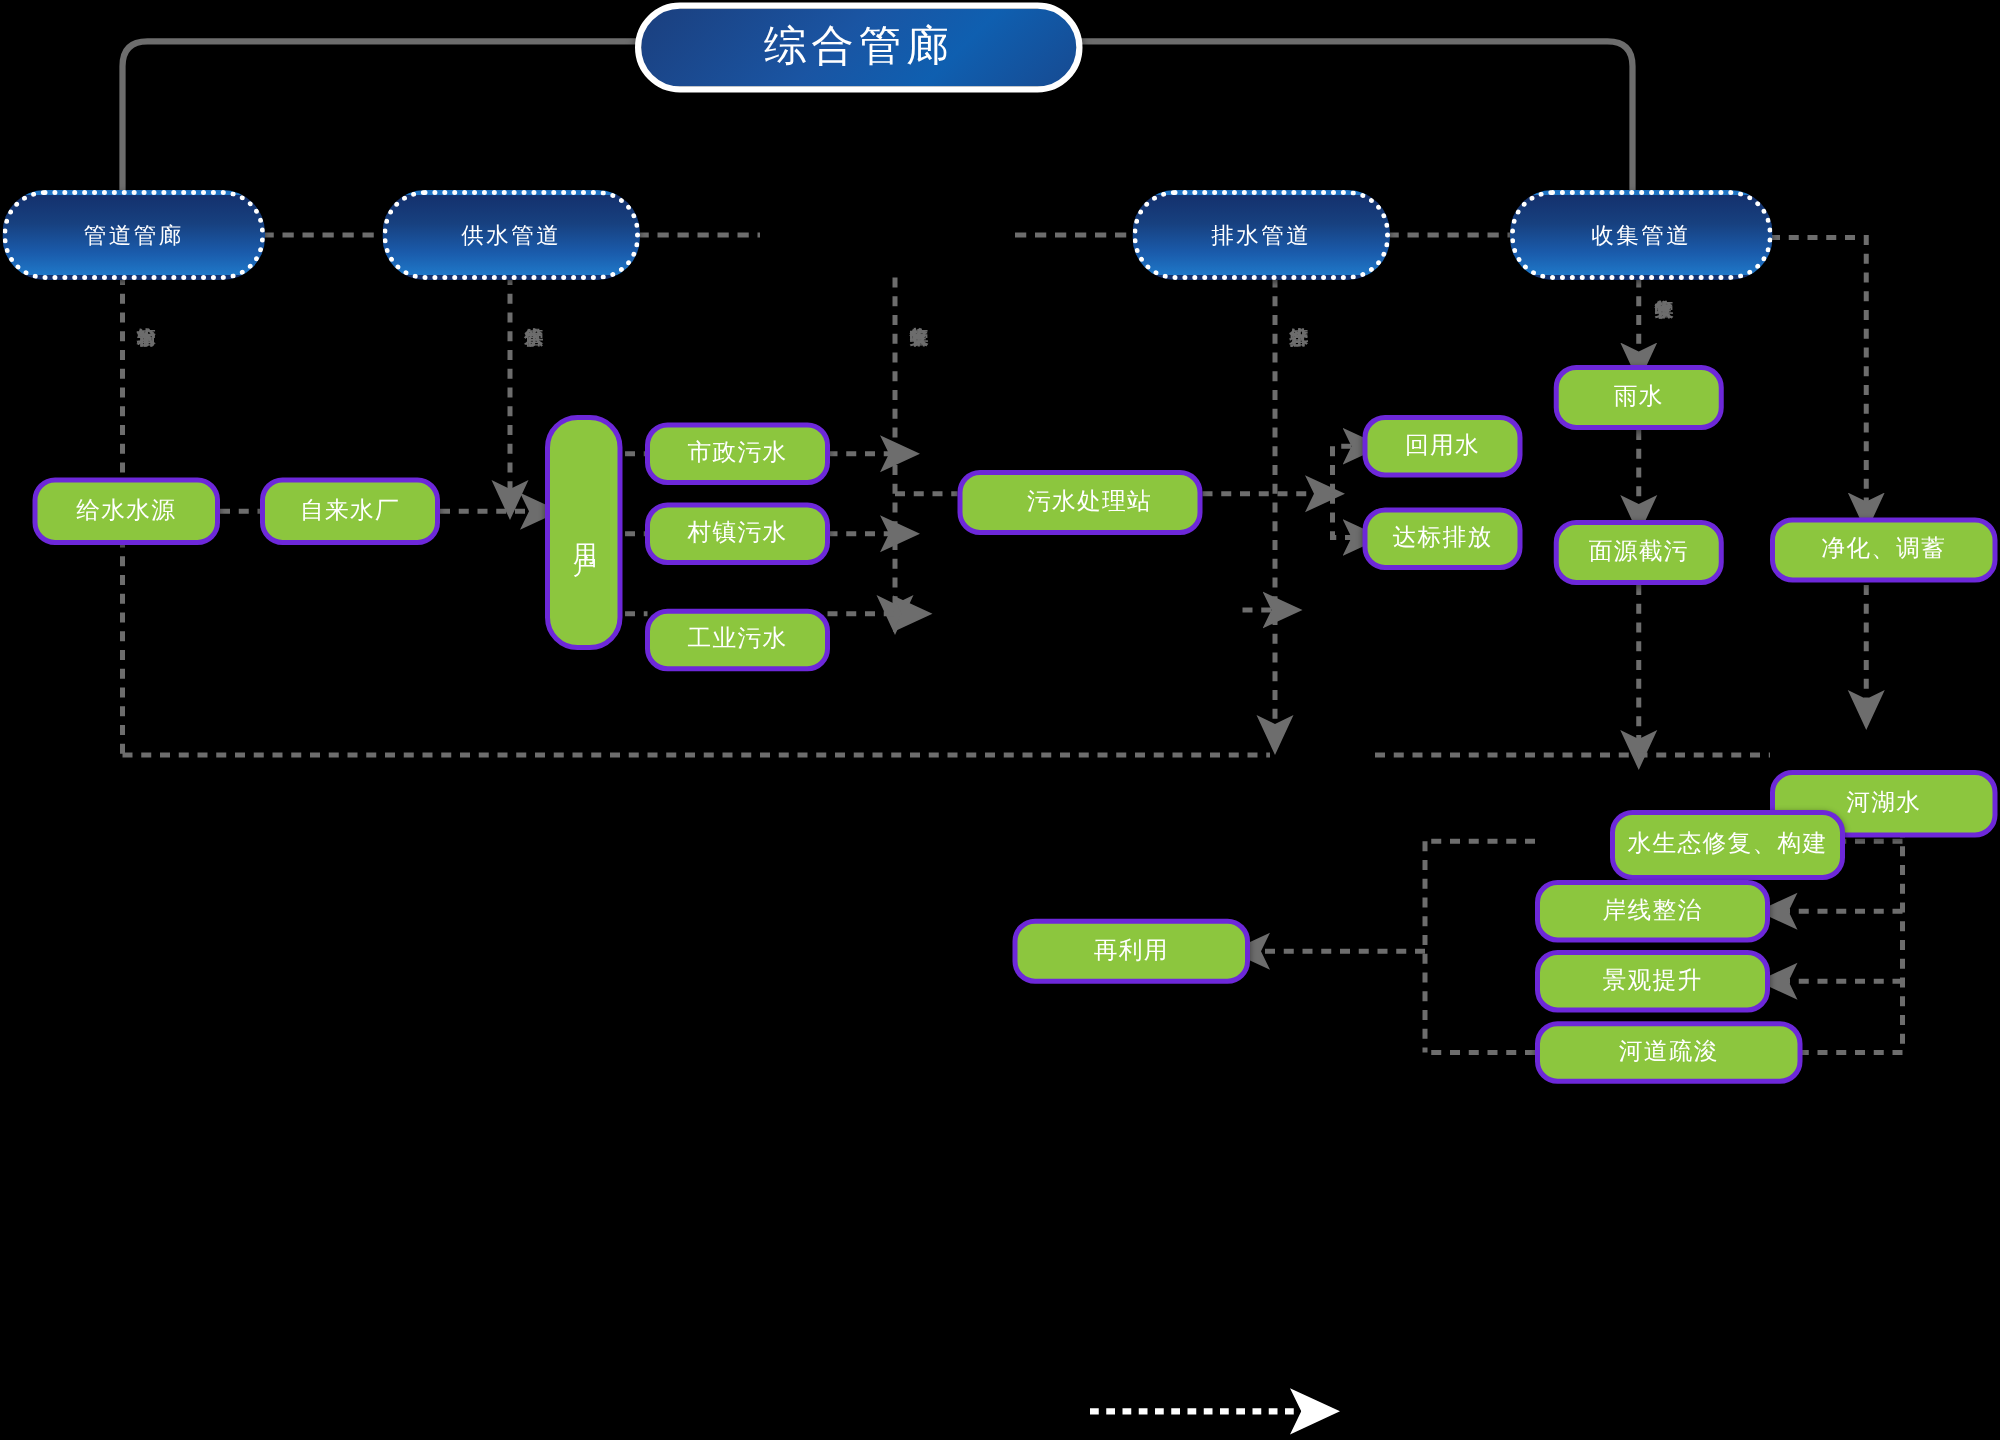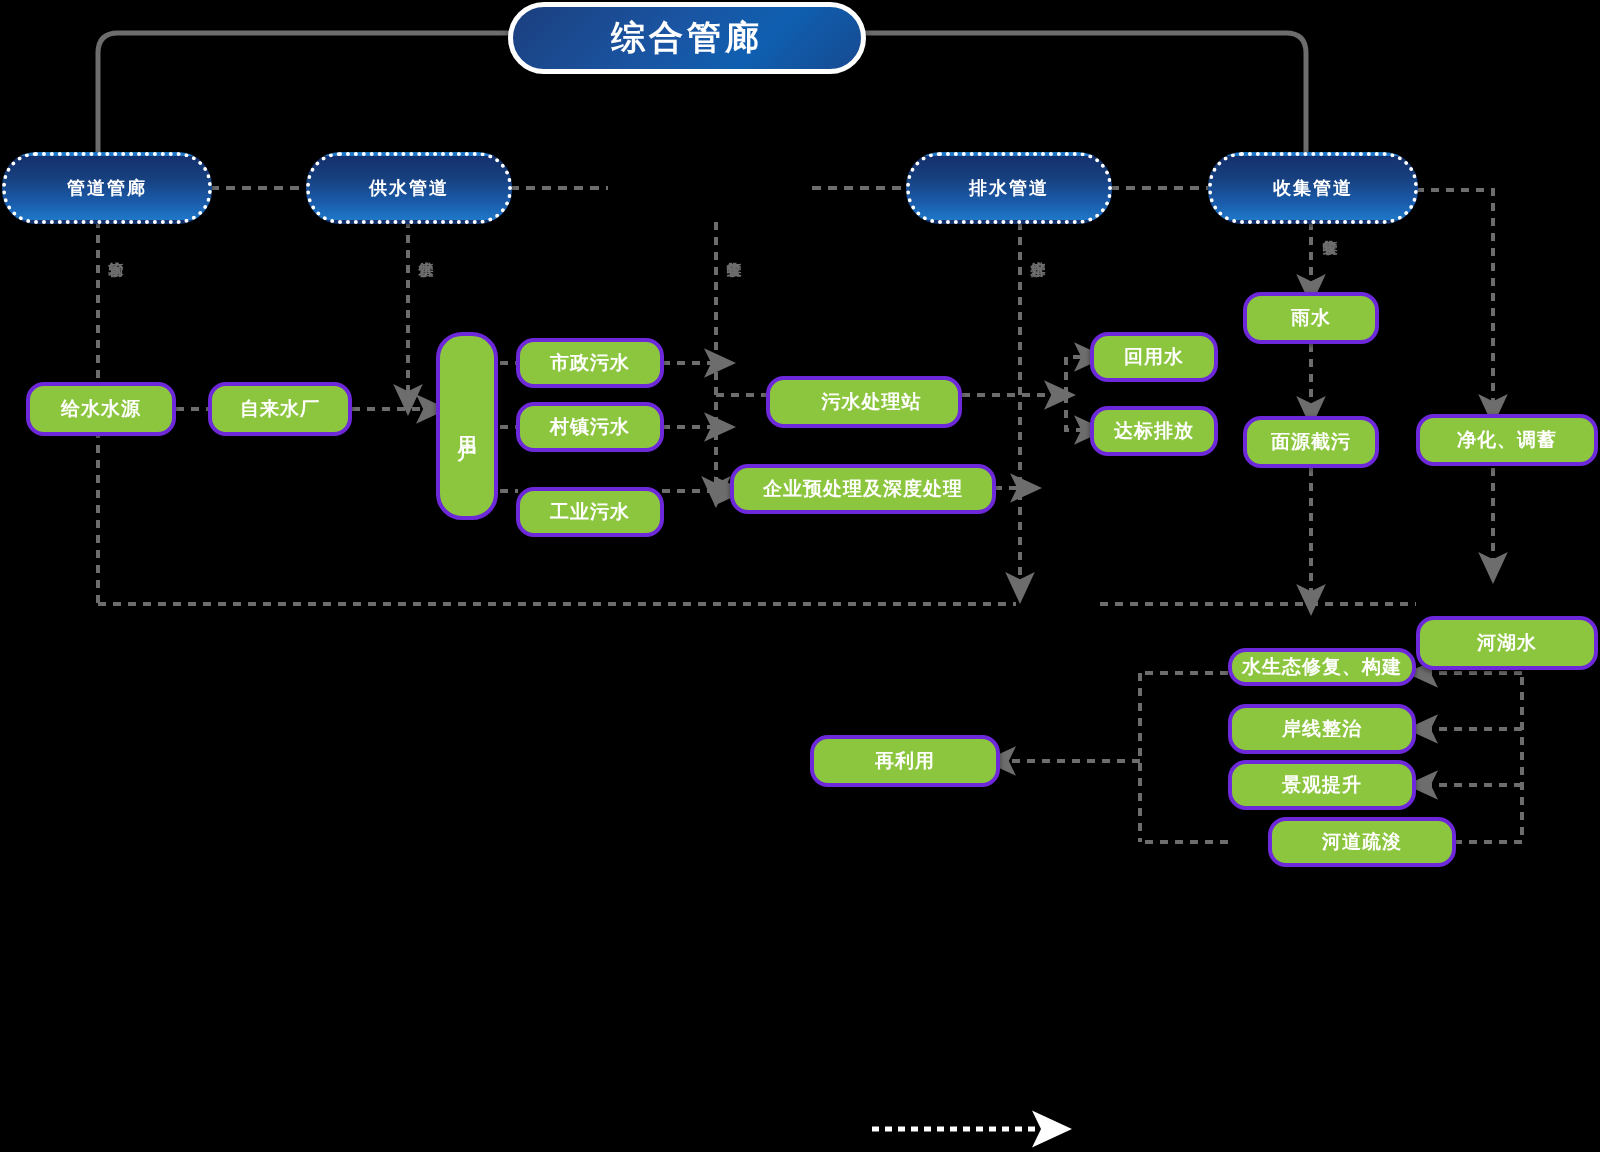--- a/index.html
+++ b/index.html
@@ -8,21 +8,21 @@
     font-family:"Liberation Sans","DejaVu Sans",sans-serif;
     width:1600px;height:1152px;overflow:hidden;position:relative;
   }
   #stage{position:absolute;left:0;top:0;width:1600px;height:1152px;}
 
   svg.edges{position:absolute;left:0;top:0;width:1600px;height:1152px;pointer-events:none;}
 
   .node{
     position:absolute;box-sizing:border-box;
     display:flex;align-items:center;justify-content:center;
-    text-align:right;color:#fff;font-weight:bold;
+    text-align:right;color:#fff;font-weight:normal;
     letter-spacing:1px;line-height:1.15;
   }
 
   
   .title-pill{
     border-radius:46px;
     background:linear-gradient(135deg,#1b3f7e 0%,#1a55a3 45%,#0f5fb0 70%,#174a91 100%);
     border:5px solid #ffffff;
     box-shadow:0 3px 7px rgba(0,0,0,.55);
     font-size:34px;letter-spacing:4px;
@@ -178,32 +178,31 @@
   <div class="node green-node" style="left:208px;top:382px;width:144px;height:54px;">自来水厂</div>
 
   <div class="node green-node tall" style="left:436px;top:332px;width:62px;height:188px;">用户</div>
 
   <div class="node green-node" style="left:516px;top:338px;width:148px;height:50px;">市政污水</div>
   <div class="node green-node" style="left:516px;top:402px;width:148px;height:50px;">村镇污水</div>
   <div class="node green-node" style="left:516px;top:487px;width:148px;height:50px;">工业污水</div>
 
   <div class="node green-node" style="left:766px;top:376px;width:196px;height:52px;padding-left:15px;">污水处理站</div>
 
-  <div class="node green-node" style="left:730px;top:464px;width:266px;height:50px;">企业预处理及深度处理</div>
 
   <div class="node green-node" style="left:1090px;top:332px;width:128px;height:50px;">回用水</div>
   <div class="node green-node" style="left:1090px;top:406px;width:128px;height:50px;">达标排放</div>
 
   <div class="node green-node" style="left:1243px;top:292px;width:136px;height:52px;">雨水</div>
   <div class="node green-node" style="left:1243px;top:416px;width:136px;height:52px;">面源截污</div>
 
   <div class="node green-node" style="left:1416px;top:414px;width:182px;height:52px;">净化、调蓄</div>
 
   <div class="node green-node" style="left:1416px;top:572px;width:182px;height:54px;margin-top:44px;">河湖水</div>
 
-  <div class="node green-node" style="left:1228px;top:648px;width:188px;height:38px;">水生态修复、构建</div>
+  <div class="node green-node" style="left:1288px;top:648px;width:188px;height:56px;">水生态修复、构建</div>
   <div class="node green-node" style="left:1228px;top:704px;width:188px;height:50px;">岸线整治</div>
   <div class="node green-node" style="left:1228px;top:760px;width:188px;height:50px;">景观提升</div>
-  <div class="node green-node" style="left:1268px;top:817px;width:188px;height:50px;">河道疏浚</div>
+  <div class="node green-node" style="left:1228px;top:817px;width:214px;height:50px;">河道疏浚</div>
 
   <div class="node green-node" style="left:810px;top:735px;width:190px;height:52px;">再利用</div>
 
 </div>
 
 </body></html>

